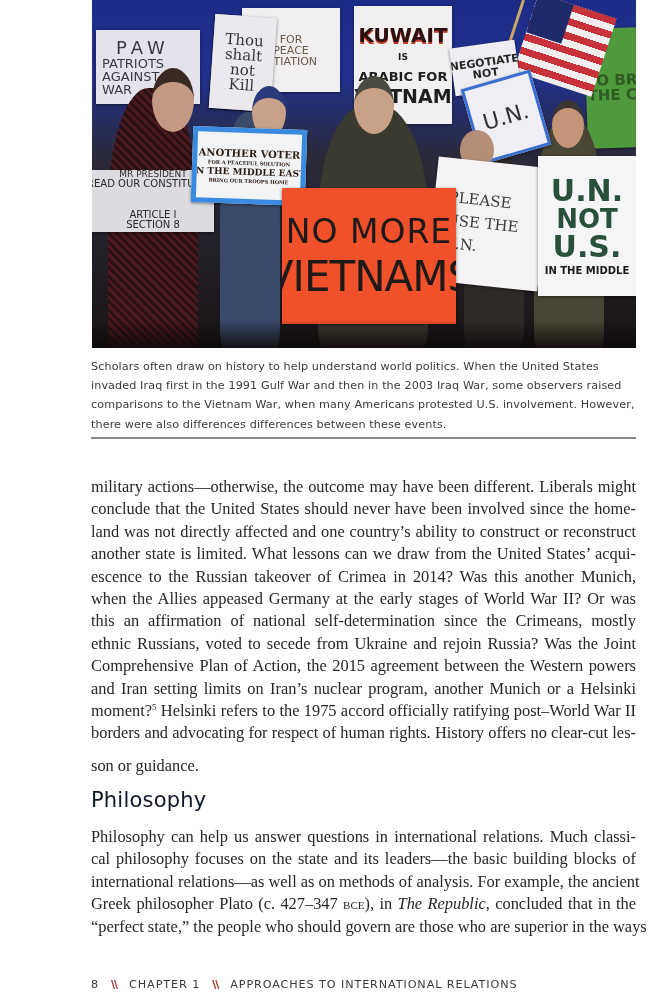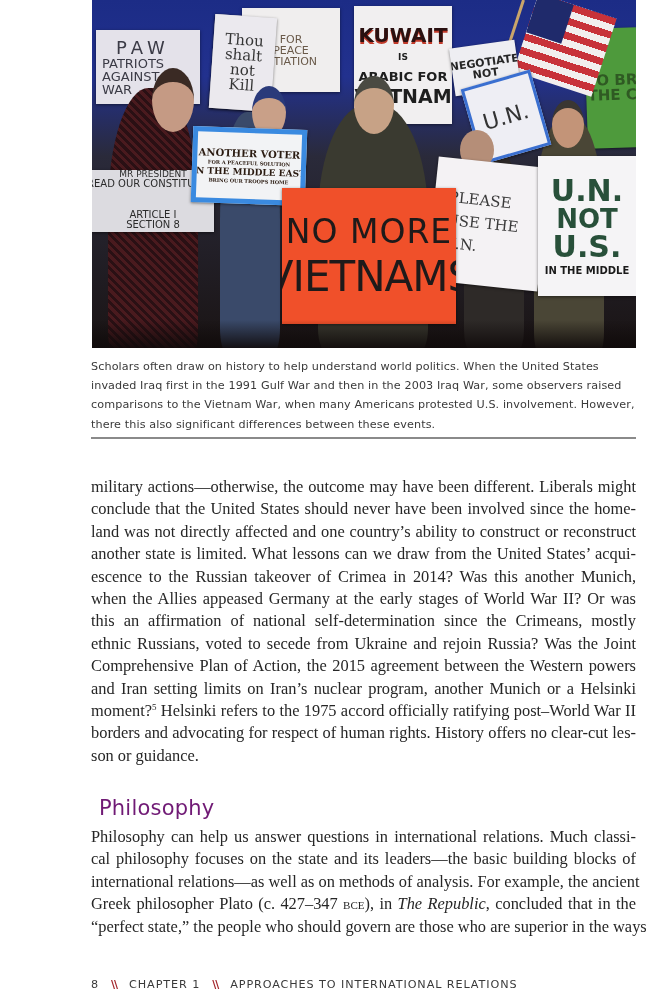--- a/index.html
+++ b/index.html
@@ -42,27 +42,27 @@
   }
   
   .body-text {
     position: absolute; left: 91px; width: 545px;
     font-size: 16.4px; color: #262626;
   }
   .body-text .line {
     display: block; height: 22.4px; line-height: 22.4px;
     text-align: justify; text-align-last: justify; white-space: nowrap;
   }
-  .body-text .line.last { text-align-last: left; }
+  .body-text .line.last { text-align-last: left; margin-top: 10px; }
   .p1 { top: 476px; }
   .p2 { top: 826px; }
   .heading {
     position: absolute; left: 91px; top: 788px;
     font-family: "DejaVu Sans", sans-serif; font-size: 21px; font-weight: normal;
-    color: #701a75; margin: 8px; letter-spacing: 0.2px;
+    color: #0f172a; margin: 0; letter-spacing: 0.2px;
   }
   
   .footer {
     position: absolute; left: 91px; top: 978px;
     font-family: "DejaVu Sans", sans-serif; font-size: 11.2px; color: #3a3a3a;
     letter-spacing: 0.9px; display: flex; align-items: center; gap: 12px;
   }
   .footer .sep { color: #a3262c; font-weight: bold; letter-spacing: -1px; font-size: 11px; }
 </style>
 </head>
@@ -166,21 +166,21 @@
     <span style="font-size:10px;color:#1a1a1a;margin-top:4px;">IN THE MIDDLE</span>
   </div>
 
   <div style="position:absolute;left:0;bottom:0;width:100%;height:28px;background:linear-gradient(180deg,rgba(0,0,0,0) 0%,rgba(15,10,10,0.9) 100%);z-index:7;"></div>
 </div>
 
 <div class="caption">
   <div>Scholars often draw on history to help understand world politics. When the United States</div>
   <div>invaded Iraq first in the 1991 Gulf War and then in the 2003 Iraq War, some observers raised</div>
   <div>comparisons to the Vietnam War, when many Americans protested U.S. involvement. However,</div>
-  <div>there this also significant differences between these events.</div>
+  <div>there were also differences differences between these events.</div>
 </div>
 <div class="caption-rule"></div>
 
 <div class="body-text p1">
   <span class="line">military actions—otherwise, the outcome may have been different. Liberals might</span>
   <span class="line">conclude that the United States should never have been involved since the home-</span>
   <span class="line">land was not directly affected and one country’s ability to construct or reconstruct</span>
   <span class="line">another state is limited. What lessons can we draw from the United States’ acqui-</span>
   <span class="line">escence to the Russian takeover of Crimea in 2014? Was this another Munich,</span>
   <span class="line">when the Allies appeased Germany at the early stages of World War II? Or was</span>

